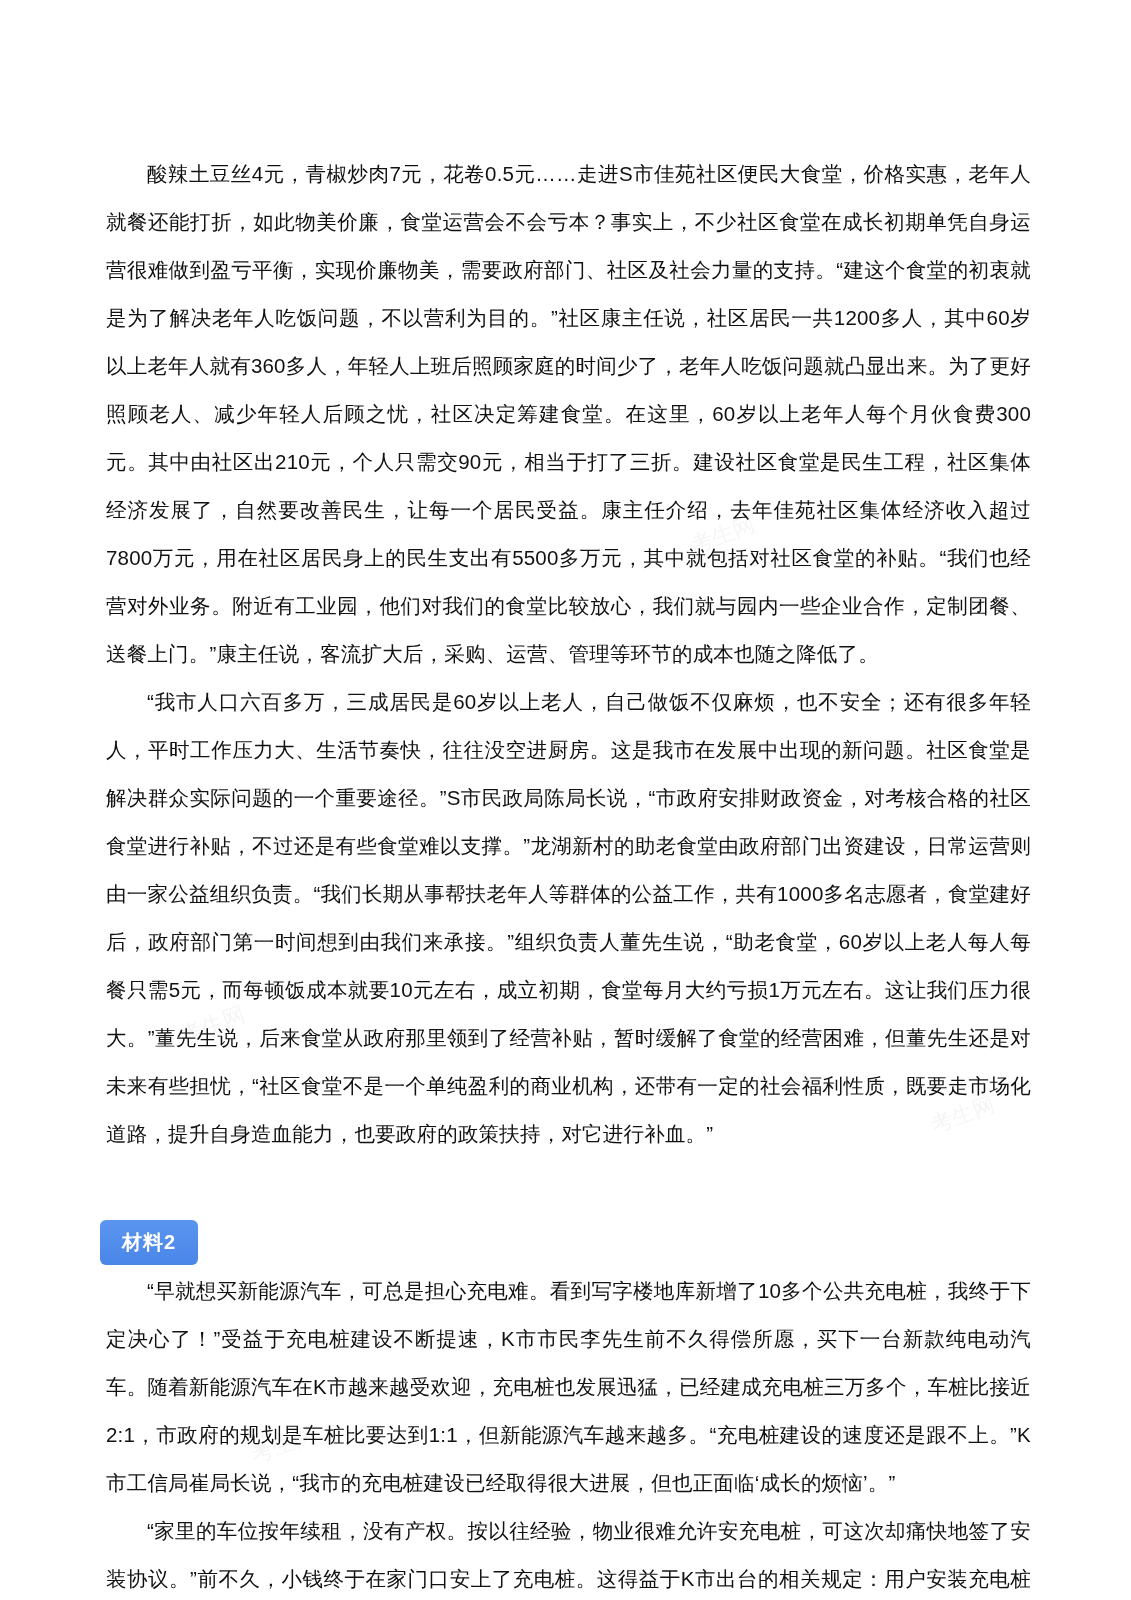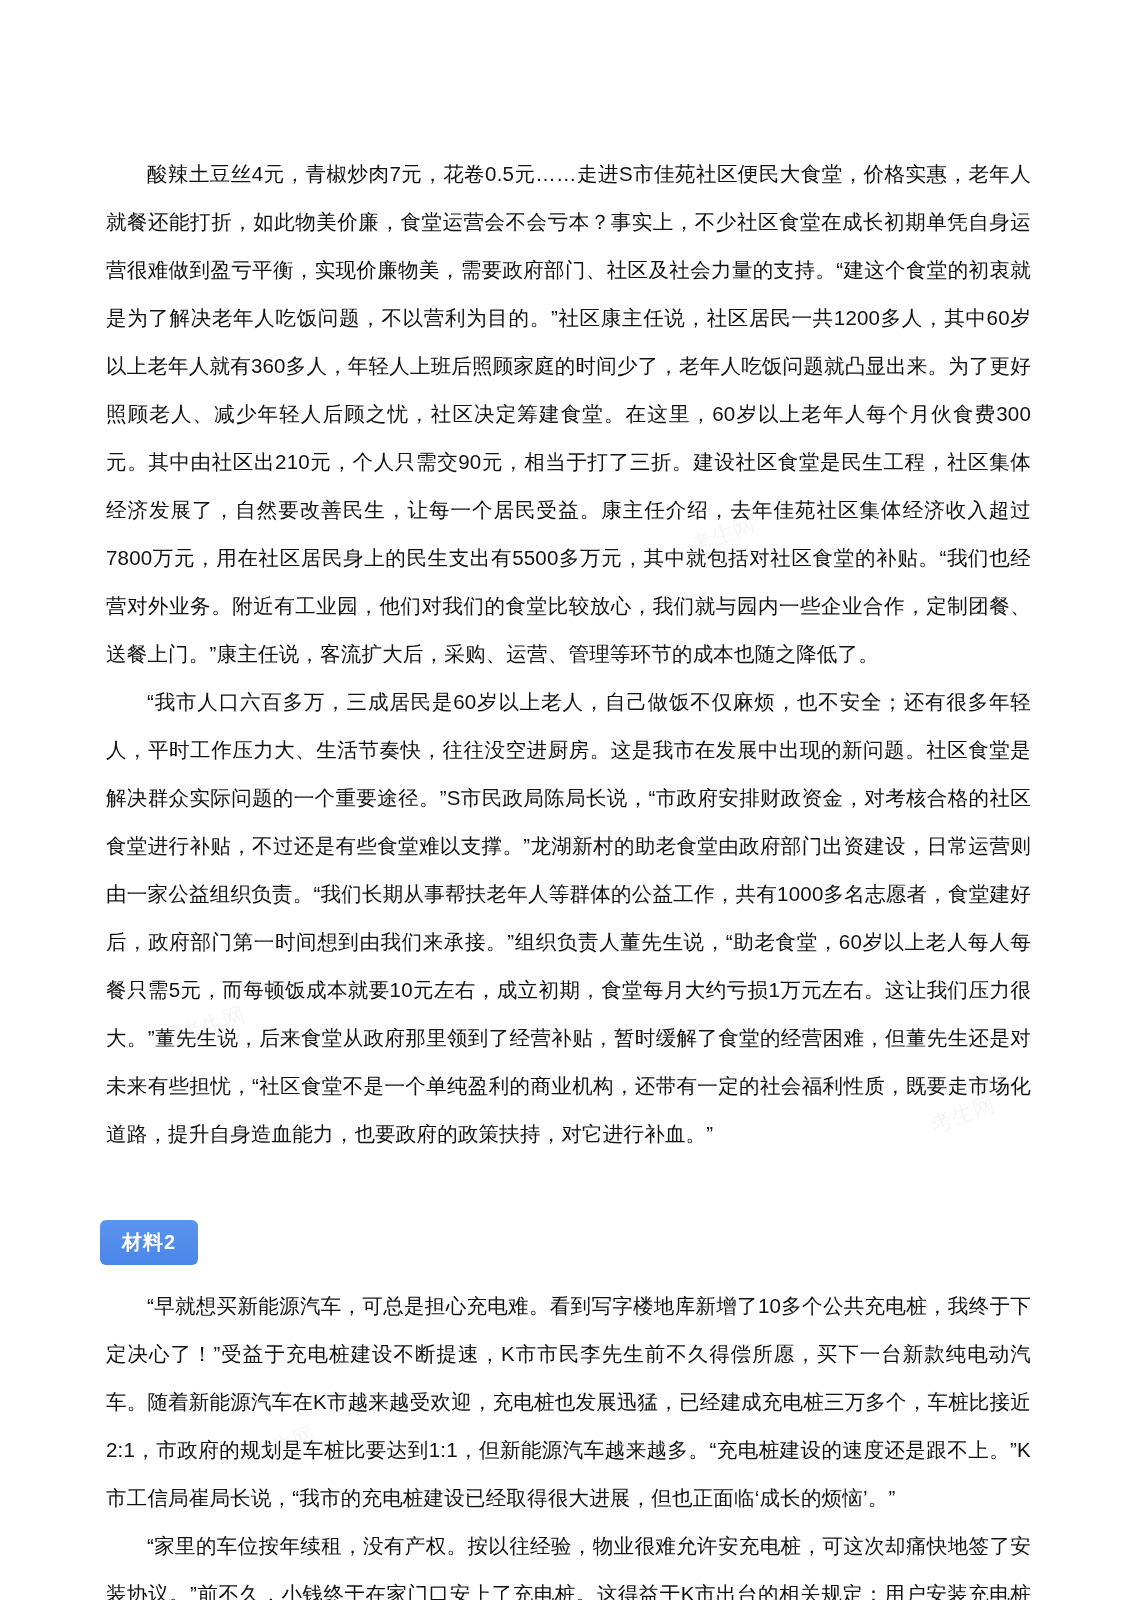--- a/index.html
+++ b/index.html
@@ -31,21 +31,21 @@
     margin: 0 0 0 6px;
     letter-spacing: 0.2px;
     color: #111;
   }
   .para + .para {
     margin-top: 0px;
   }
   .section-badge {
     display: inline-block;
     margin-top: 62px;
-    margin-bottom: 17px;
+    margin-bottom: 2px;
     padding: 9px 22px;
     background: linear-gradient(180deg, #5b95f0 0%, #4a86e8 100%);
     color: #ffffff;
     font-size: 20px;
     font-weight: bold;
     border-radius: 6px;
     letter-spacing: 1px;
   }
   
   .wm {

